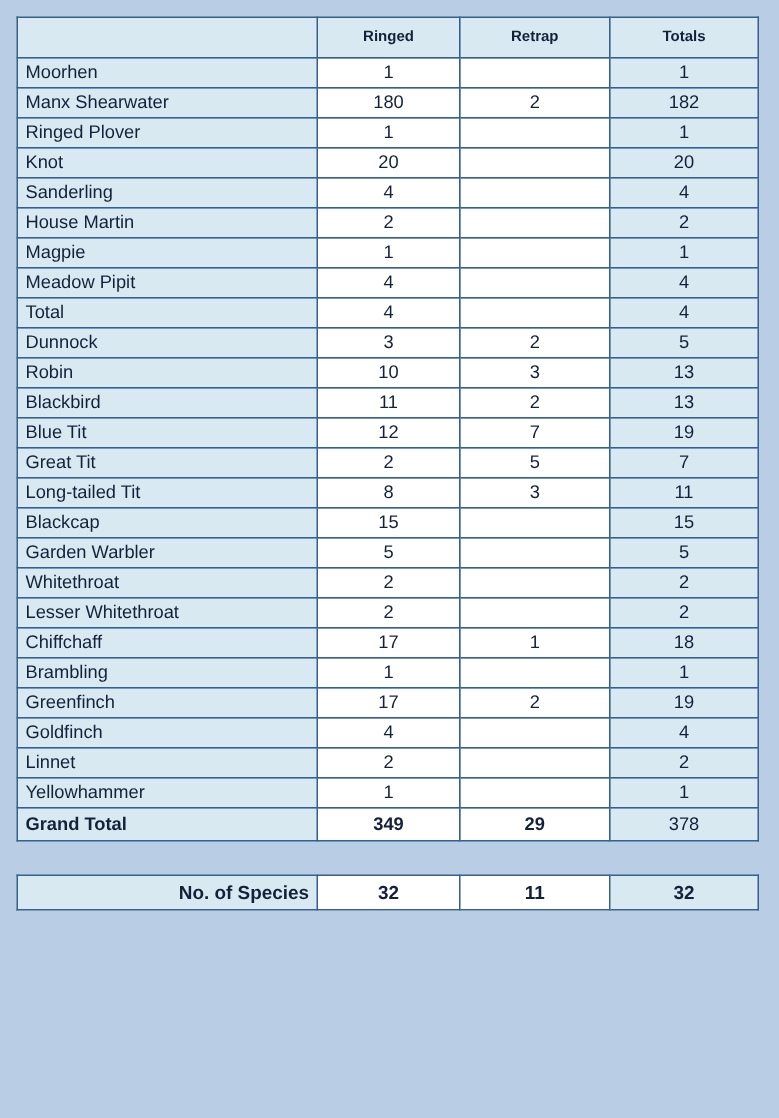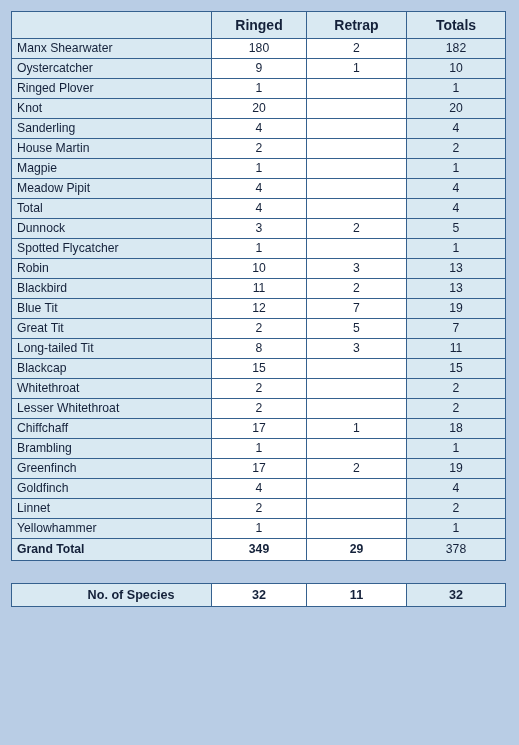--- a/index.html
+++ b/index.html
@@ -47,21 +47,21 @@
   .fill-blue { background: #d9e9f2; }
   .fill-white { background: #ffffff; }
 
   
   tr.head th {
     height: 26px;
     line-height: 26px;
     font-weight: bold;
     text-align: center;
     background: #d9e9f2;
-    font-size: 14px;
+    font-size: 10px;
   }
   tr.head th.blank { background: #d9e9f2; }
 
   td.name { text-align: left; }
   td.num  { text-align: center; }
   td.tot  { text-align: center; font-weight: bold; }
 
   tr.grand td {
     font-weight: bold;
     height: 21px;
@@ -81,21 +81,21 @@
     border: 1px solid #35618f;
     font-size: 12.6px;
     font-weight: bold;
     color: #14213a;
     padding: 0 5px;
     height: 22px;
     line-height: 22px;
     box-sizing: border-box;
     white-space: nowrap;
   }
-  table.species td.name { text-align: center; padding-left: 44px; }
+  table.species td.name { text-align: right; padding-left: 44px; }
   table.species td.num  { text-align: center; }
   table.species td.tot  { text-align: center; }
 </style>
 </head>
 <body>
 
 <div class="sheet">
 
   <table class="grid">
     <colgroup>
@@ -107,32 +107,32 @@
     <thead>
       <tr class="head">
         <th class="blank"></th>
         <th>Ringed</th>
         <th>Retrap</th>
         <th>Totals</th>
       </tr>
     </thead>
     <tbody id="grid-body">
         <tr>
+          <td class="name fill-blue">Moorhen</td>
+          <td class="num fill-white">1</td>
+          <td class="num fill-white"></td>
+          <td class="tot fill-blue">1</td>
+        </tr>
+        <tr>
           <td class="name fill-blue">Manx Shearwater</td>
           <td class="num fill-white">180</td>
           <td class="num fill-white">2</td>
           <td class="tot fill-blue">182</td>
         </tr>
         <tr>
-          <td class="name fill-blue">Oystercatcher</td>
-          <td class="num fill-white">9</td>
-          <td class="num fill-white">1</td>
-          <td class="tot fill-blue">10</td>
-        </tr>
-        <tr>
           <td class="name fill-blue">Ringed Plover</td>
           <td class="num fill-white">1</td>
           <td class="num fill-white"></td>
           <td class="tot fill-blue">1</td>
         </tr>
         <tr>
           <td class="name fill-blue">Knot</td>
           <td class="num fill-white">20</td>
           <td class="num fill-white"></td>
           <td class="tot fill-blue">20</td>
@@ -165,26 +165,20 @@
           <td class="name fill-blue">Total</td>
           <td class="num fill-white">4</td>
           <td class="num fill-white"></td>
           <td class="tot fill-blue">4</td>
         </tr>
         <tr>
           <td class="name fill-blue">Dunnock</td>
           <td class="num fill-white">3</td>
           <td class="num fill-white">2</td>
           <td class="tot fill-blue">5</td>
-        </tr>
-        <tr>
-          <td class="name fill-blue">Spotted Flycatcher</td>
-          <td class="num fill-white">1</td>
-          <td class="num fill-white"></td>
-          <td class="tot fill-blue">1</td>
         </tr>
         <tr>
           <td class="name fill-blue">Robin</td>
           <td class="num fill-white">10</td>
           <td class="num fill-white">3</td>
           <td class="tot fill-blue">13</td>
         </tr>
         <tr>
           <td class="name fill-blue">Blackbird</td>
           <td class="num fill-white">11</td>
@@ -207,20 +201,26 @@
           <td class="name fill-blue">Long-tailed Tit</td>
           <td class="num fill-white">8</td>
           <td class="num fill-white">3</td>
           <td class="tot fill-blue">11</td>
         </tr>
         <tr>
           <td class="name fill-blue">Blackcap</td>
           <td class="num fill-white">15</td>
           <td class="num fill-white"></td>
           <td class="tot fill-blue">15</td>
+        </tr>
+        <tr>
+          <td class="name fill-blue">Garden Warbler</td>
+          <td class="num fill-white">5</td>
+          <td class="num fill-white"></td>
+          <td class="tot fill-blue">5</td>
         </tr>
         <tr>
           <td class="name fill-blue">Whitethroat</td>
           <td class="num fill-white">2</td>
           <td class="num fill-white"></td>
           <td class="tot fill-blue">2</td>
         </tr>
         <tr>
           <td class="name fill-blue">Lesser Whitethroat</td>
           <td class="num fill-white">2</td>

